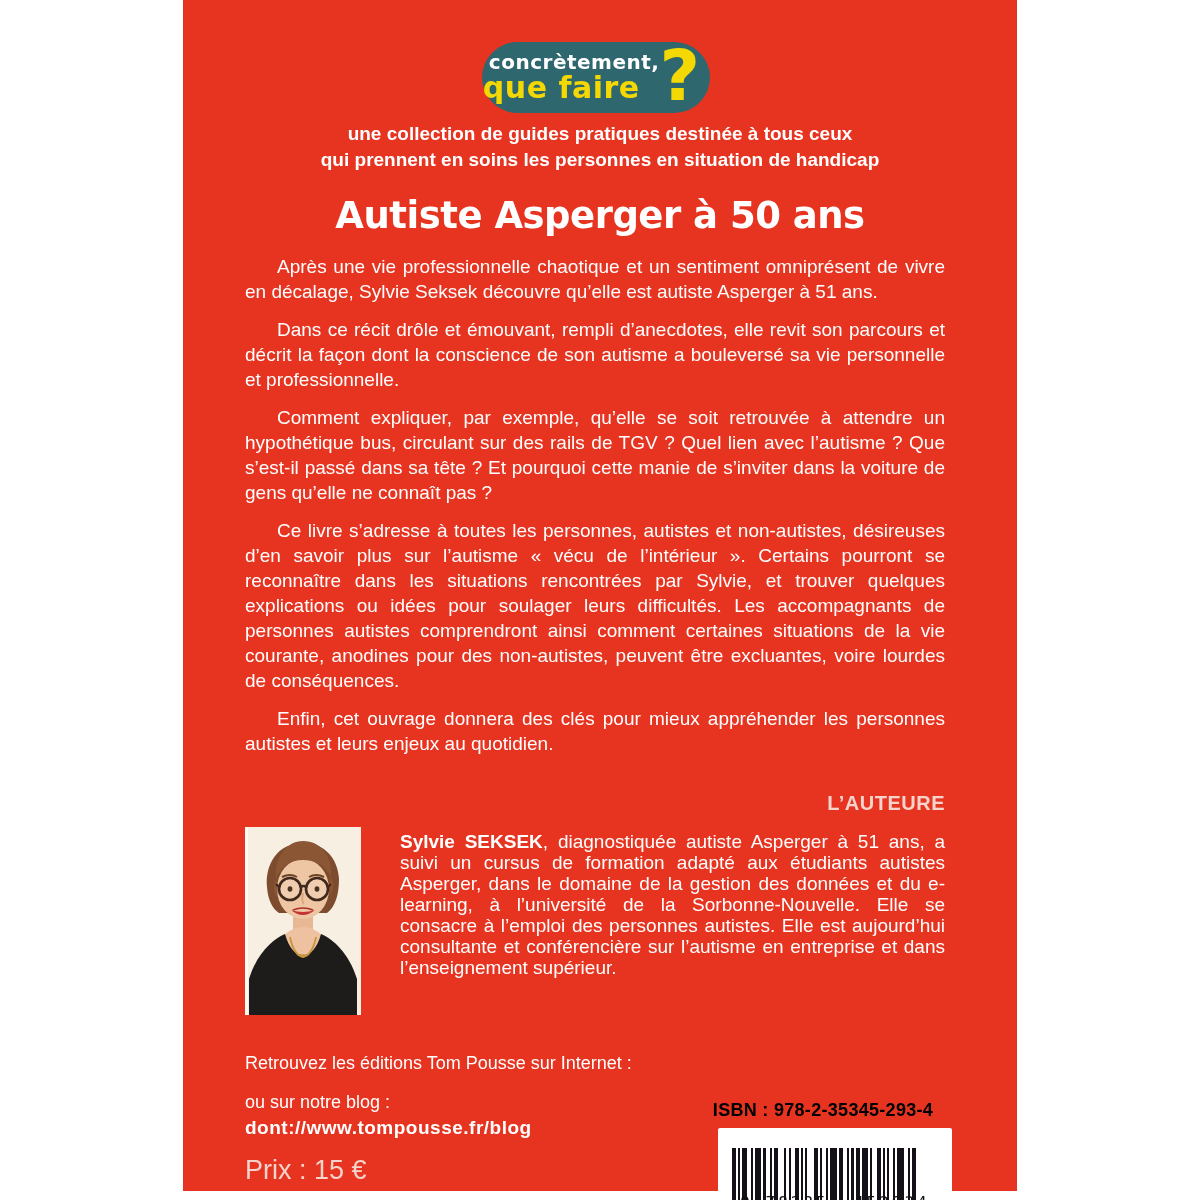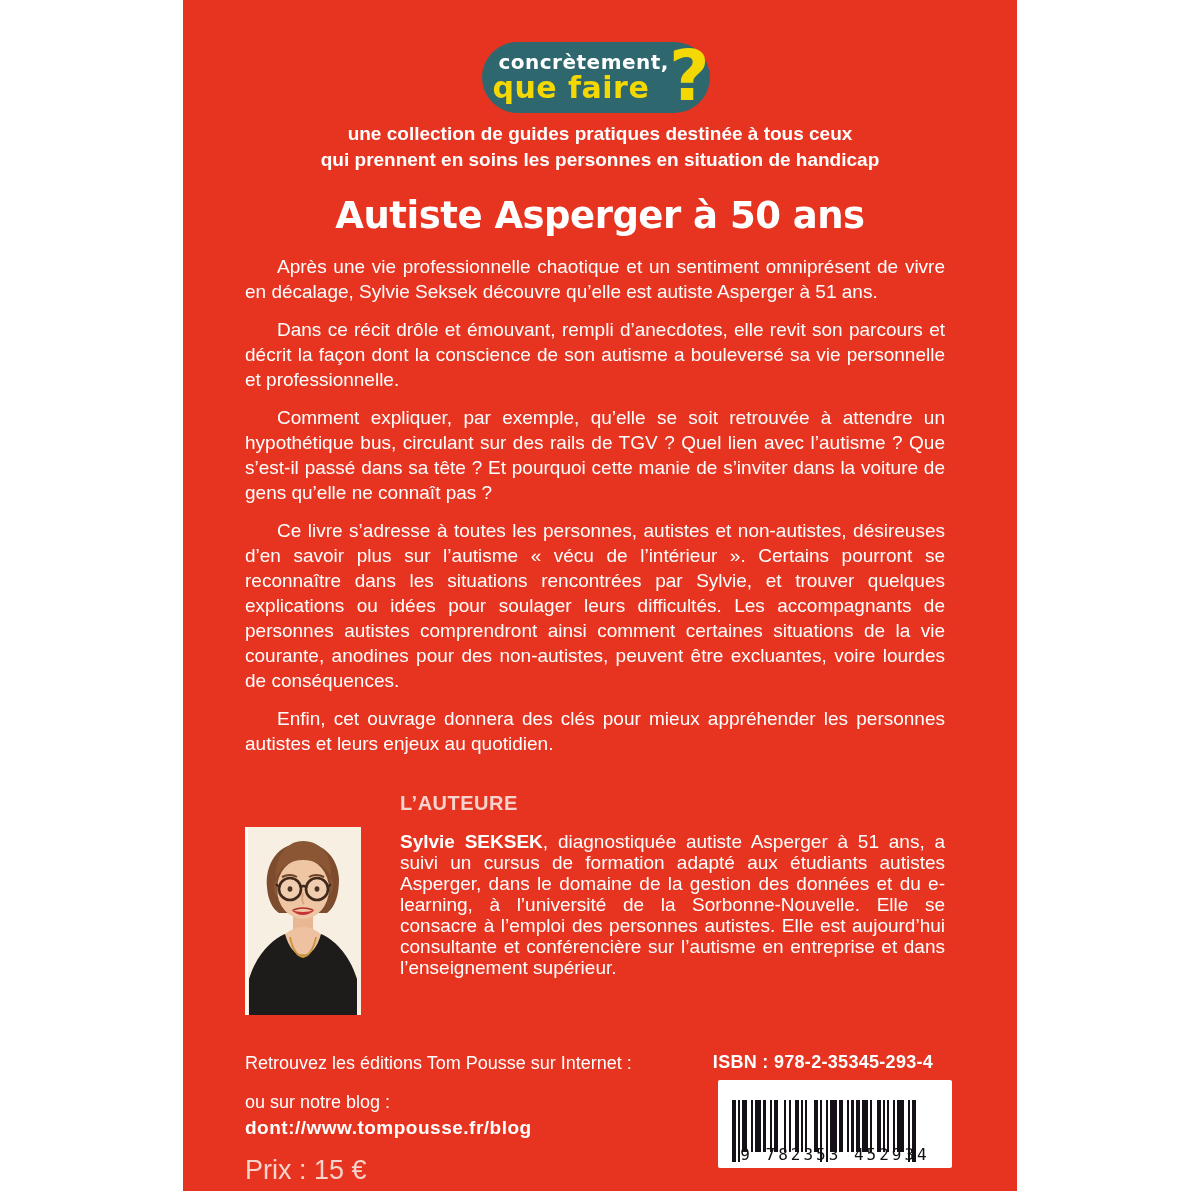--- a/index.html
+++ b/index.html
@@ -8,21 +8,21 @@
     font-family:"Liberation Sans",sans-serif;
   }
   .cover{
     position:absolute;left:183px;top:0;width:834px;height:1191px;
     background:#e73420;
   }
   
   .logo-pill{
     position:absolute;left:299px;top:42px;width:228px;height:71px;
     background:#2e686e;border-radius:36px;
-    display:flex;align-items:center;justify-content:center;
+    display:flex;align-items:center;justify-content:flex-end;
     box-sizing:border-box;padding:0 10px 0 20px;
   }
   .logo-text{display:flex;flex-direction:column;align-items:flex-start;line-height:1;}
   .logo-line1{
     font-family:"DejaVu Sans",sans-serif;font-weight:bold;
     color:#ffffff;font-size:20px;letter-spacing:.5px;margin-left:6px;
   }
   .logo-line2{
     font-family:"DejaVu Sans",sans-serif;font-weight:bold;
     color:#f4d803;font-size:30px;margin-top:1px;letter-spacing:.5px;
@@ -45,42 +45,42 @@
   }
   
   .body-text{
     position:absolute;left:62px;top:254px;width:700px;
     color:#ffffff;font-size:19px;line-height:25px;text-align:justify;
   }
   .body-text p{margin:0 0 13px 0;text-indent:32px;}
   
   .auteure-heading{
     position:absolute;left:217px;top:792px;width:545px;margin:0;
-    text-align:left;color:#f6d3cb;font-size:20px;font-weight:bold;letter-spacing:.5px;
+    text-align:right;color:#f6d3cb;font-size:20px;font-weight:bold;letter-spacing:.5px;
   }
   .author-row{
     position:absolute;left:62px;top:827px;width:700px;
     display:flex;gap:39px;
   }
   .author-photo{width:116px;height:188px;flex:0 0 116px;}
   .author-photo svg{display:block;width:116px;height:188px;}
   .author-bio{
     margin:4px 0 0 0;flex:1;color:#ffffff;
     font-size:19px;line-height:21px;text-align:justify;
   }
   .author-bio strong{font-weight:bold;}
   
   .footer-left{position:absolute;left:62px;top:1051px;color:#ffffff;}
   .footer-find{font-size:18px;line-height:24px;margin-bottom:15px;}
   .footer-site{font-size:19px;line-height:25px;font-weight:bold;margin-bottom:10px;}
   .footer-bloglabel{font-size:18px;line-height:24px;margin-bottom:1px;}
   .footer-blogurl{font-size:19px;line-height:25px;font-weight:bold;letter-spacing:.5px;}
   .footer-price{font-size:27px;color:#f6d3cb;margin-top:15px;}
   .footer-right{position:absolute;left:500px;top:1052px;width:280px;}
-  .isbn{color:#ffffff;font-size:18px;font-weight:bold;text-align:center;letter-spacing:.3px;}
+  .isbn{color:#000000;font-size:18px;font-weight:bold;text-align:center;letter-spacing:.3px;margin-top:48px;}
   .barcode-box{
     position:relative;margin:7px 0 0 35px;width:234px;height:88px;
     background:#ffffff;border-radius:2px;box-sizing:border-box;
     padding:20px 0 0 14px;
   }
   .barcode-bars{display:flex;align-items:flex-start;height:62px;}
   .barcode-bars span{background:#151018;height:52px;display:block;}
   .barcode-bars span.guard{height:62px;}
   .barcode-digits{
     position:absolute;left:6px;bottom:4px;width:222px;

